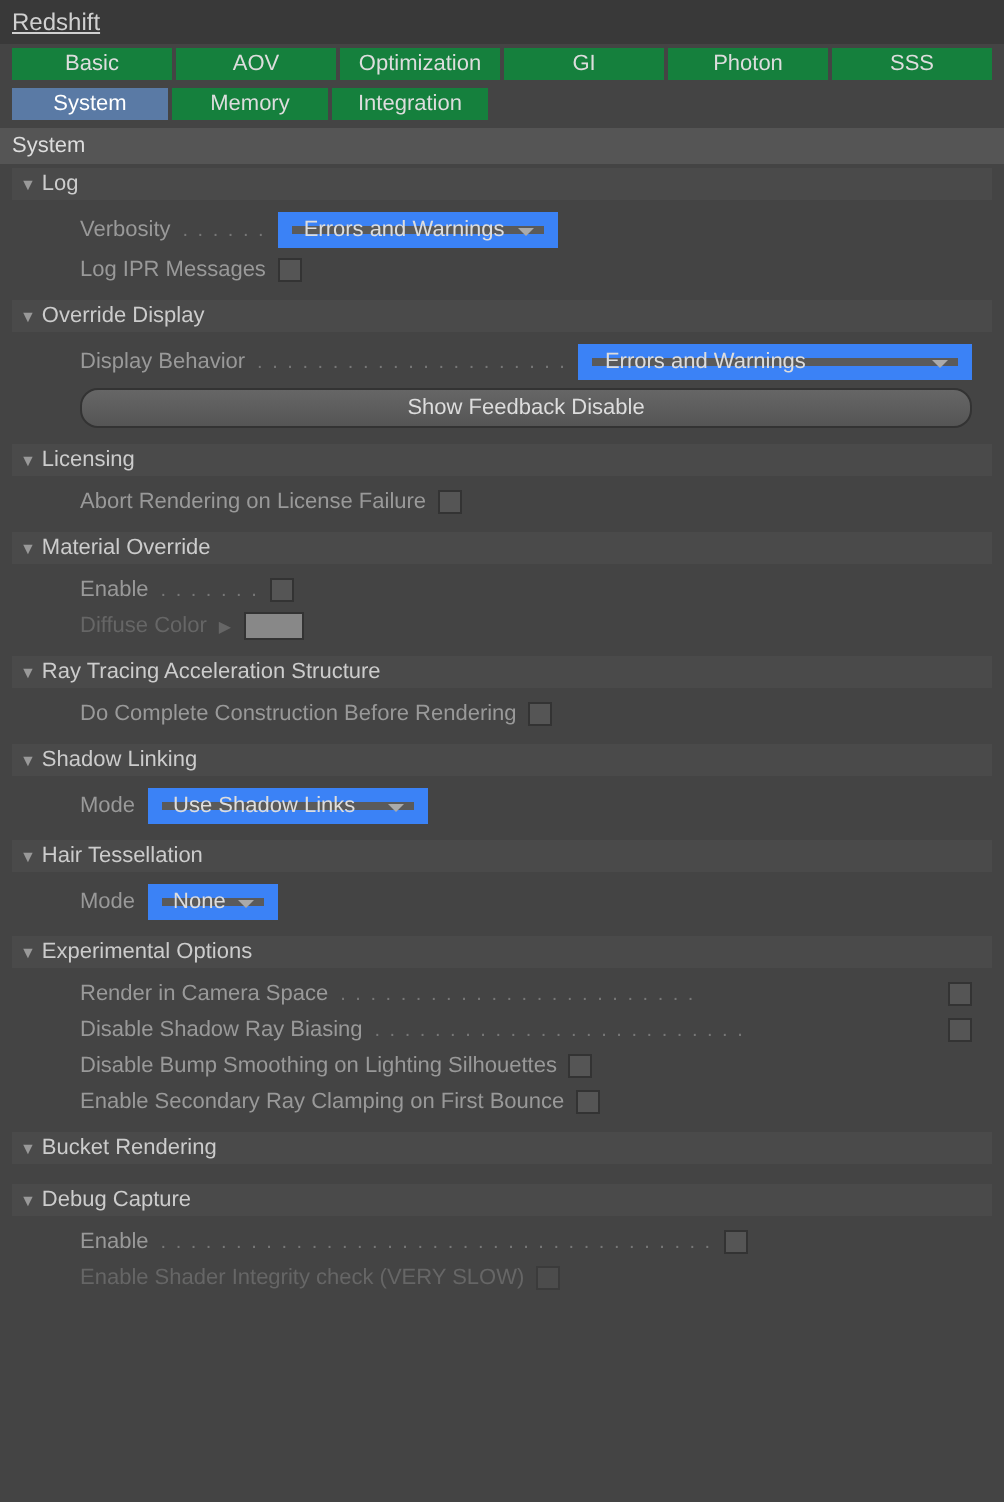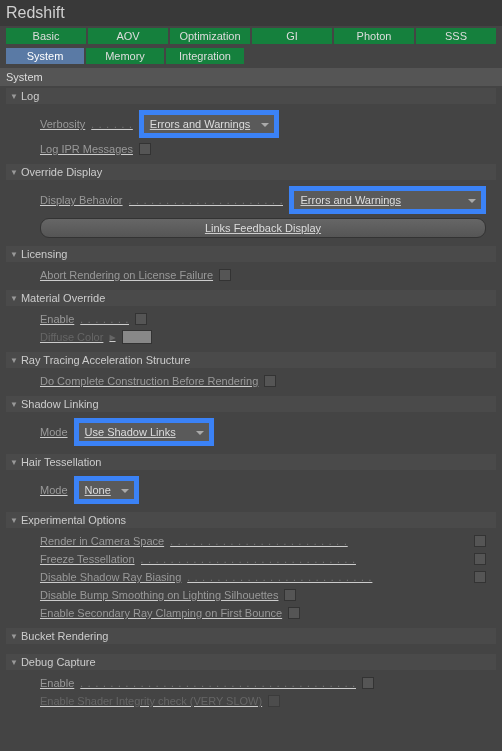--- a/index.html
+++ b/index.html
@@ -1,31 +1,31 @@
 <!DOCTYPE html>
 <html><head>
 <meta charset="utf-8">
 <style>
 * { margin: 0; padding: 0; box-sizing: border-box; font-family: Arial, sans-serif; }
 body { background: #444; color: #ccc; font-size: 11px; width: 502px; }
-.title-bar { background: #393939; padding: 4px 6px; font-size: 16px; color: #d0d0d0; }
+.title-bar { background: #393939; padding: 4px 6px; font-size: 12px; color: #d0d0d0; text-decoration: underline; }
 .tab-row { display: flex; gap: 2px; padding: 2px 6px; background: #444; }
 .tab { flex: 1; background: #15803d; color: #ddd; text-align: center; padding: 2px 0; font-size: 11px; cursor: pointer; border: none; }
 .tab.active { background: #5a7aa5; color: #fff; }
 .tab-row.second .tab { flex: 0 0 78px; }
 .panel-header { background: #555; padding: 3px 6px; font-size: 11px; color: #ddd; margin-top: 2px; }
 .section { margin-top: 2px; }
 .section-header { background: #4a4a4a; padding: 2px 4px; display: flex; align-items: center; gap: 3px; cursor: pointer; font-size: 11px; }
 .section-header .tri { font-size: 8px; color: #999; }
-.section-body { padding: 4px 10px 4px 34px; text-decoration: underline; }
+.section-body { padding: 4px 10px 4px 34px; }
 .row { display: flex; align-items: center; padding: 2px 0; gap: 6px; min-height: 18px; }
 .label { color: #999; font-size: 11px; white-space: nowrap; }
 .label.disabled { color: #666; }
 .dots { flex: 0 0 auto; color: #777; font-size: 10px; letter-spacing: 1px; overflow: hidden; }
-.dropdown { background: #5a5a5a; border: 5px solid #3b82f6; color: #ddd; padding: 1px 18px 1px 6px; font-size: 11px; position: relative; height: 28px; display: inline-flex; align-items: center; cursor: pointer; }
+.dropdown { background: #5a5a5a; border: 7px solid #3b82f6; color: #ddd; padding: 1px 18px 1px 6px; font-size: 11px; position: relative; height: 18px; display: inline-flex; align-items: center; cursor: pointer; }
 .dropdown::after { content: ""; position: absolute; right: 5px; top: 50%; margin-top: -1px; border: 4px solid transparent; border-top-color: #aaa; }
 .checkbox { width: 12px; height: 12px; background: #555; border: 1px solid #333; cursor: pointer; display: inline-block; }
 .wide-btn { width: 100%; background: linear-gradient(#666,#555); border: 1px solid #333; color: #ddd; padding: 3px 0; font-size: 11px; cursor: pointer; border-radius: 9px; }
 .colorbox { width: 30px; height: 14px; background: #888; border: 1px solid #333; display: inline-block; }
 .spinner { background: #383838; border: 1px solid #222; color: #ddd; padding: 1px 4px; width: 60px; font-size: 11px; height: 18px; position: relative; }
 .spinner::after { content: "◂▸"; position: absolute; right: 2px; font-size: 7px; color: #888; letter-spacing: -1px; }
 .slider { flex: 1; height: 18px; background: #383838; border: 1px solid #222; position: relative; }
 .slider .fill { position: absolute; left: 0; top: 0; bottom: 0; width: 20%; background: #888; }
 .slider .tick { position: absolute; left: 20%; top: 0; bottom: 0; width: 2px; background: #d08020; }
 .body-wrap { padding: 0 6px 6px 6px; }
@@ -76,21 +76,21 @@
     <span class="tri">▼</span>
     <span>Override Display</span>
   </div>
   <div class="section-body">
     <div class="row">
       <span class="label">Display Behavior</span>
       <span class="dots">. . . . . . . . . . . . . . . . . . . . .</span>
       <div class="dropdown" style="flex:1">Errors and Warnings</div>
     </div>
     <div class="row">
-      <button class="wide-btn">Links Feedback Display</button>
+      <button class="wide-btn">Show Feedback Disable</button>
     </div>
   </div>
 </div>
 
 <div class="section">
   <div class="section-header">
     <span class="tri">▼</span>
     <span>Licensing</span>
   </div>
   <div class="section-body">
@@ -164,25 +164,20 @@
     <span class="tri">▼</span>
     <span>Experimental Options</span>
   </div>
   <div class="section-body">
     <div class="row">
           <span class="label">Render in Camera Space</span>
           <span class="dots" style="flex:1">. . . . . . . . . . . . . . . . . . . . . . . .</span>
           <span class="checkbox"></span>
         </div>
     <div class="row">
-          <span class="label">Freeze Tessellation</span>
-          <span class="dots" style="flex:1">. . . . . . . . . . . . . . . . . . . . . . . . . . . . .</span>
-          <span class="checkbox"></span>
-        </div>
-    <div class="row">
           <span class="label">Disable Shadow Ray Biasing</span>
           <span class="dots" style="flex:1">. . . . . . . . . . . . . . . . . . . . . . . . .</span>
           <span class="checkbox"></span>
         </div>
     <div class="row">
           <span class="label">Disable Bump Smoothing on Lighting Silhouettes</span>
           <span class="checkbox"></span>
         </div>
     <div class="row">
           <span class="label">Enable Secondary Ray Clamping on First Bounce</span>

